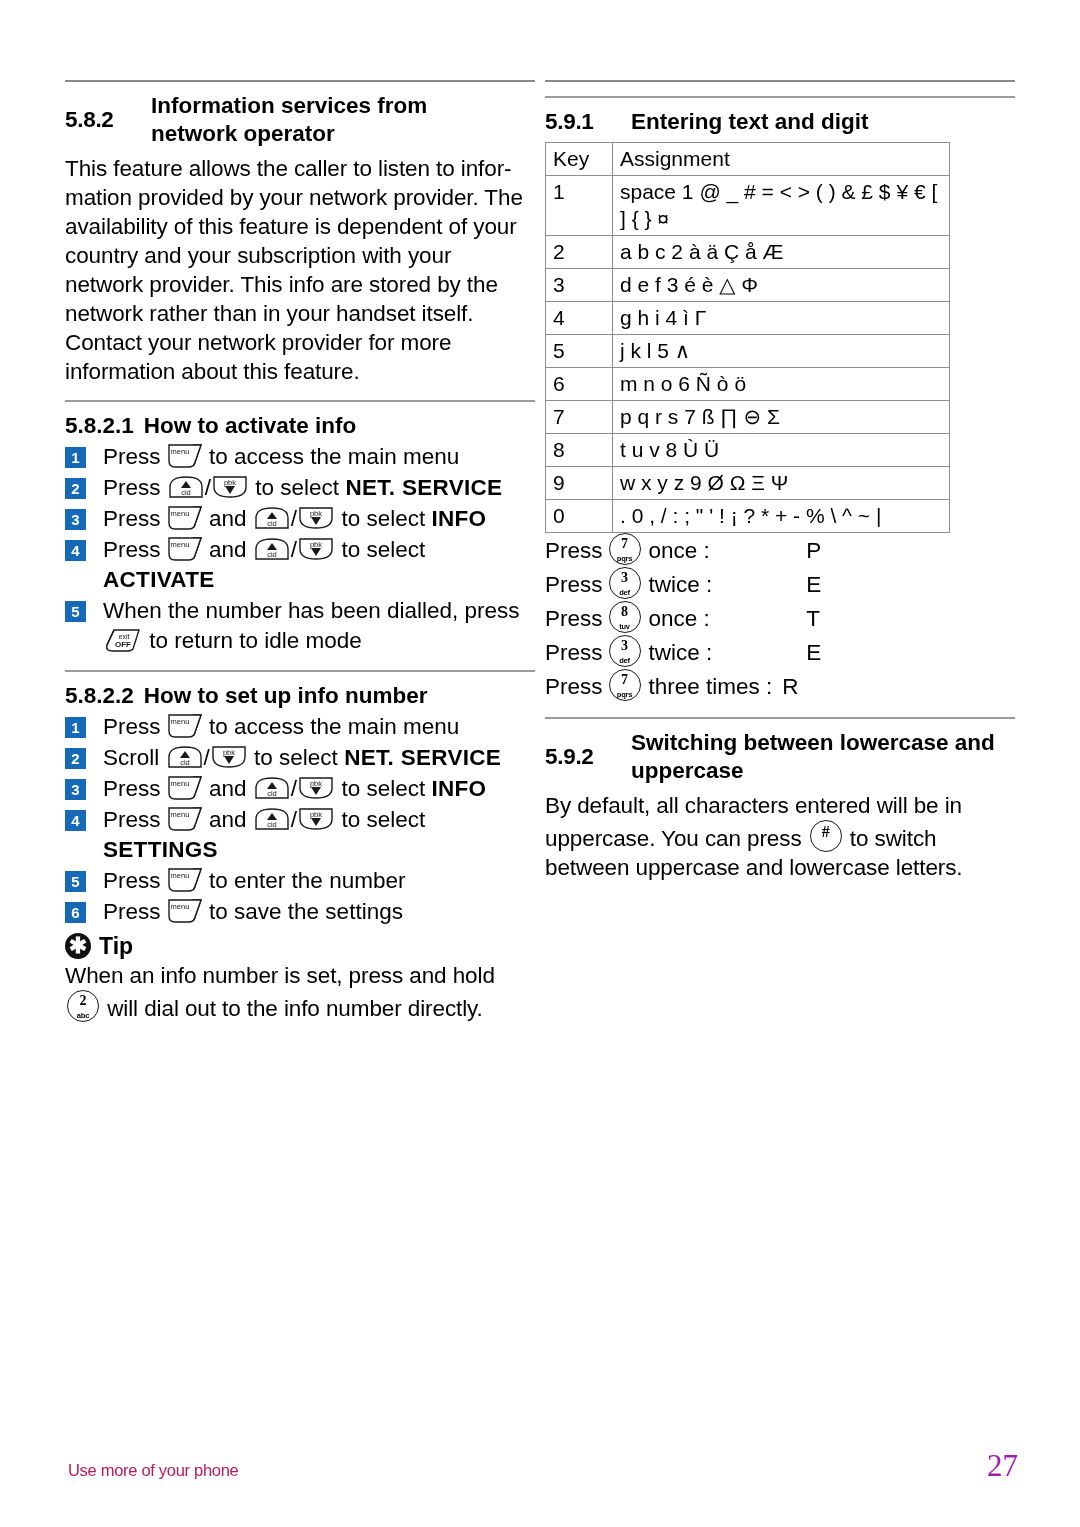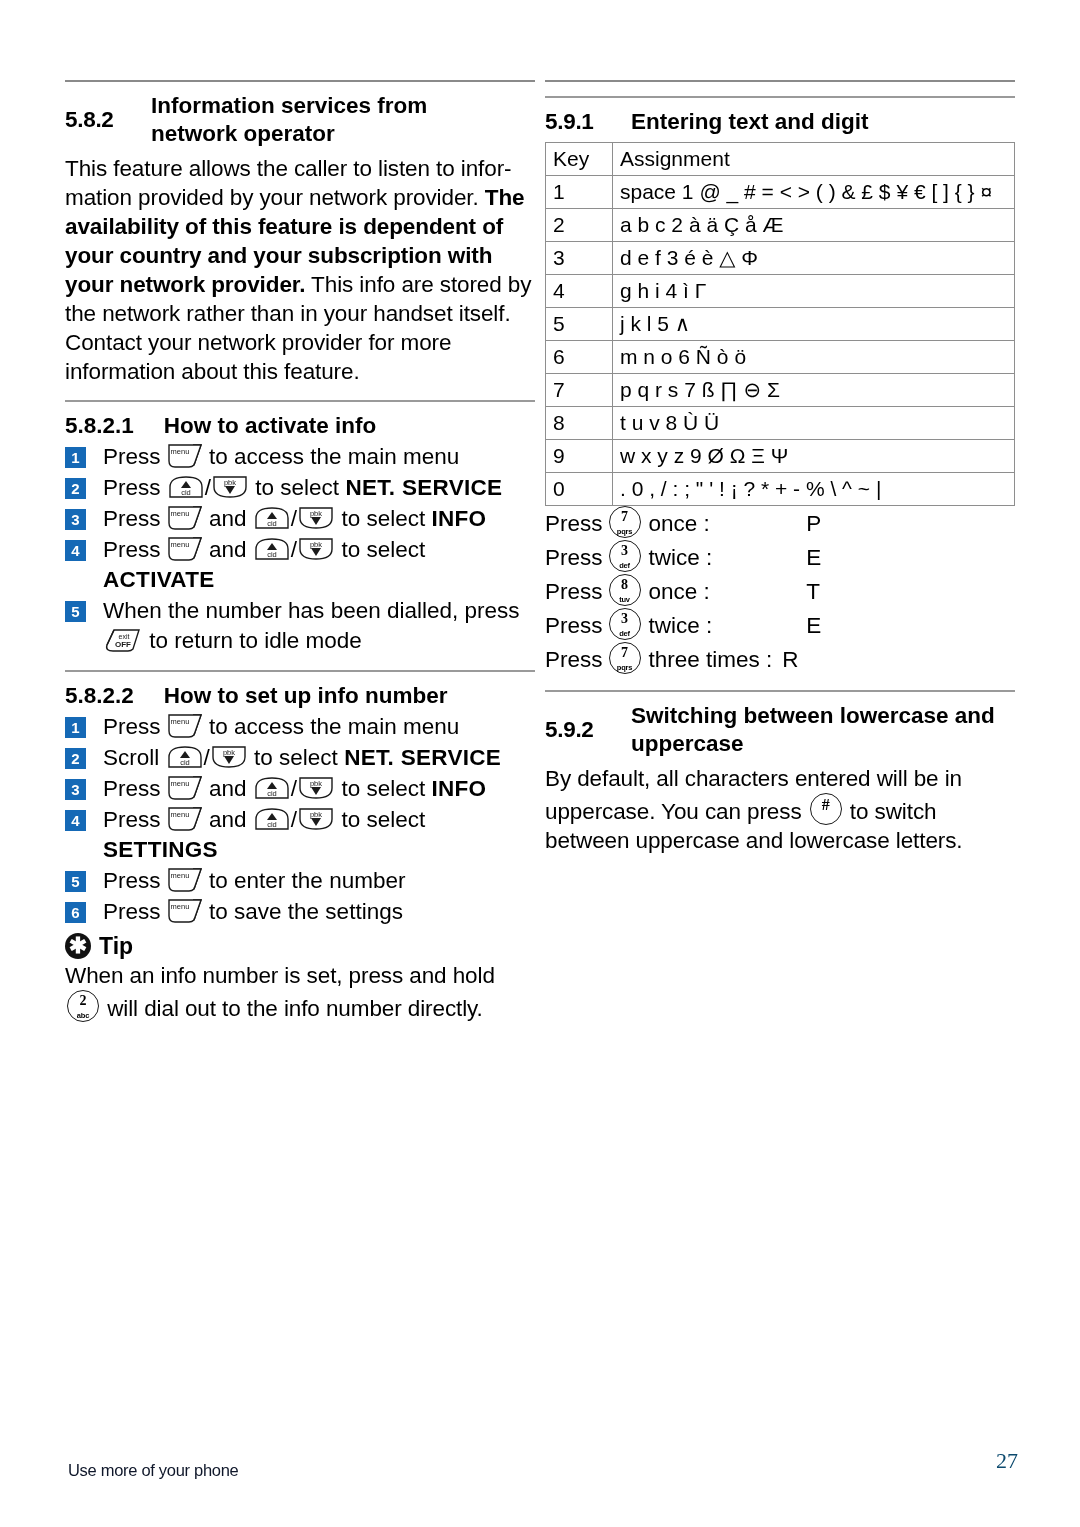--- a/index.html
+++ b/index.html
@@ -55,35 +55,34 @@
   h2.sec .txt, h3.sec .txt {
     flex: 1 1 auto;
   }
   h3.subsec {
     margin: 0 0 2px 0;
     font-weight: bold;
     font-size: 22.5px;
     line-height: 28px;
     display: flex;
     align-items: flex-start;
-    gap: 20px;
   }
   h3.subsec .num {
     flex: 0 0 auto;
     margin-right: 10px;
   }
 
   
   p.body {
     margin: 0 0 2px 0;
     font-size: 22.5px;
     line-height: 29px;
     letter-spacing: -0.1px;
   }
-  p.body b { font-weight: bold; }
+  p.body b { font-weight: normal; }
 
   
   ol.steps {
     list-style: none;
     margin: 0;
     padding: 0;
   }
   ol.steps li {
     position: relative;
     padding-left: 38px;
@@ -179,21 +178,21 @@
   }
   .tip-label {
     font-size: 23px;
     font-weight: bold;
     line-height: 26px;
   }
 
   
   table.keytab {
     border-collapse: collapse;
-    width: 470px;
+    width: 405px;
     margin-top: 4px;
     table-layout: fixed;
   }
   table.keytab td, table.keytab th {
     border: 1.5px solid #8e8e8e;
     padding: 2px 7px 3px 7px;
     font-size: 21px;
     line-height: 27px;
     text-align: left;
     font-weight: normal;
@@ -219,30 +218,30 @@
   table.example td.c2 { padding-right: 6px; }
   table.example td.c3 { white-space: nowrap; }
   table.example td.c4 { padding-left: 34px; white-space: nowrap; }
 
   
   .footer-text {
     position: absolute;
     left: 68px;
     top: 1461px;
     font-size: 16.5px;
-    color: #0f172a;
+    color: #be185d;
     font-family: "Liberation Sans", sans-serif;
     letter-spacing: -0.3px;
   }
   .page-num {
     position: absolute;
     right: 62px;
     top: 1448px;
-    font-size: 22px;
-    color: #0c4a6e;
+    font-size: 31px;
+    color: #a21caf;
     font-family: "Liberation Serif", serif;
   }
 </style>
 </head>
 <body>
 
 <div class="page">
 
   <div class="col col-left">
 

